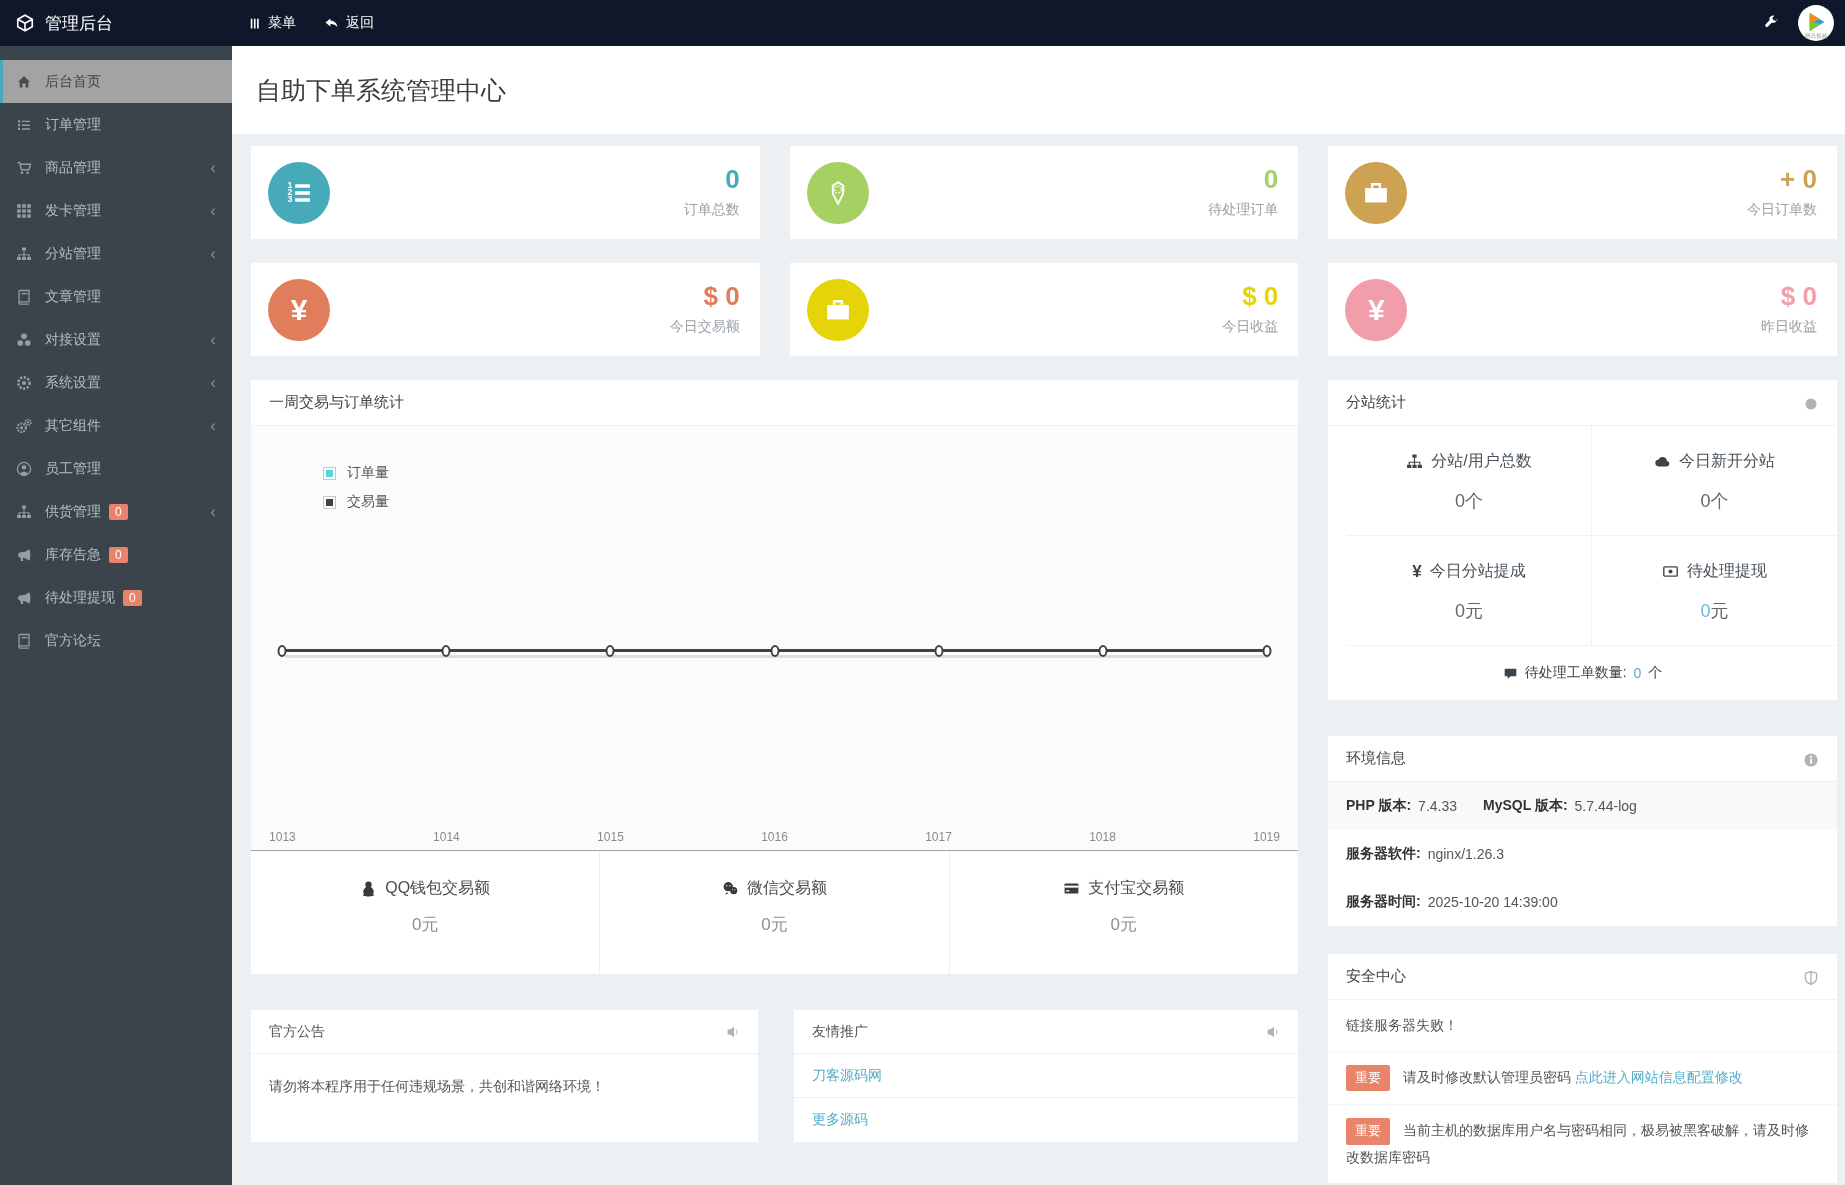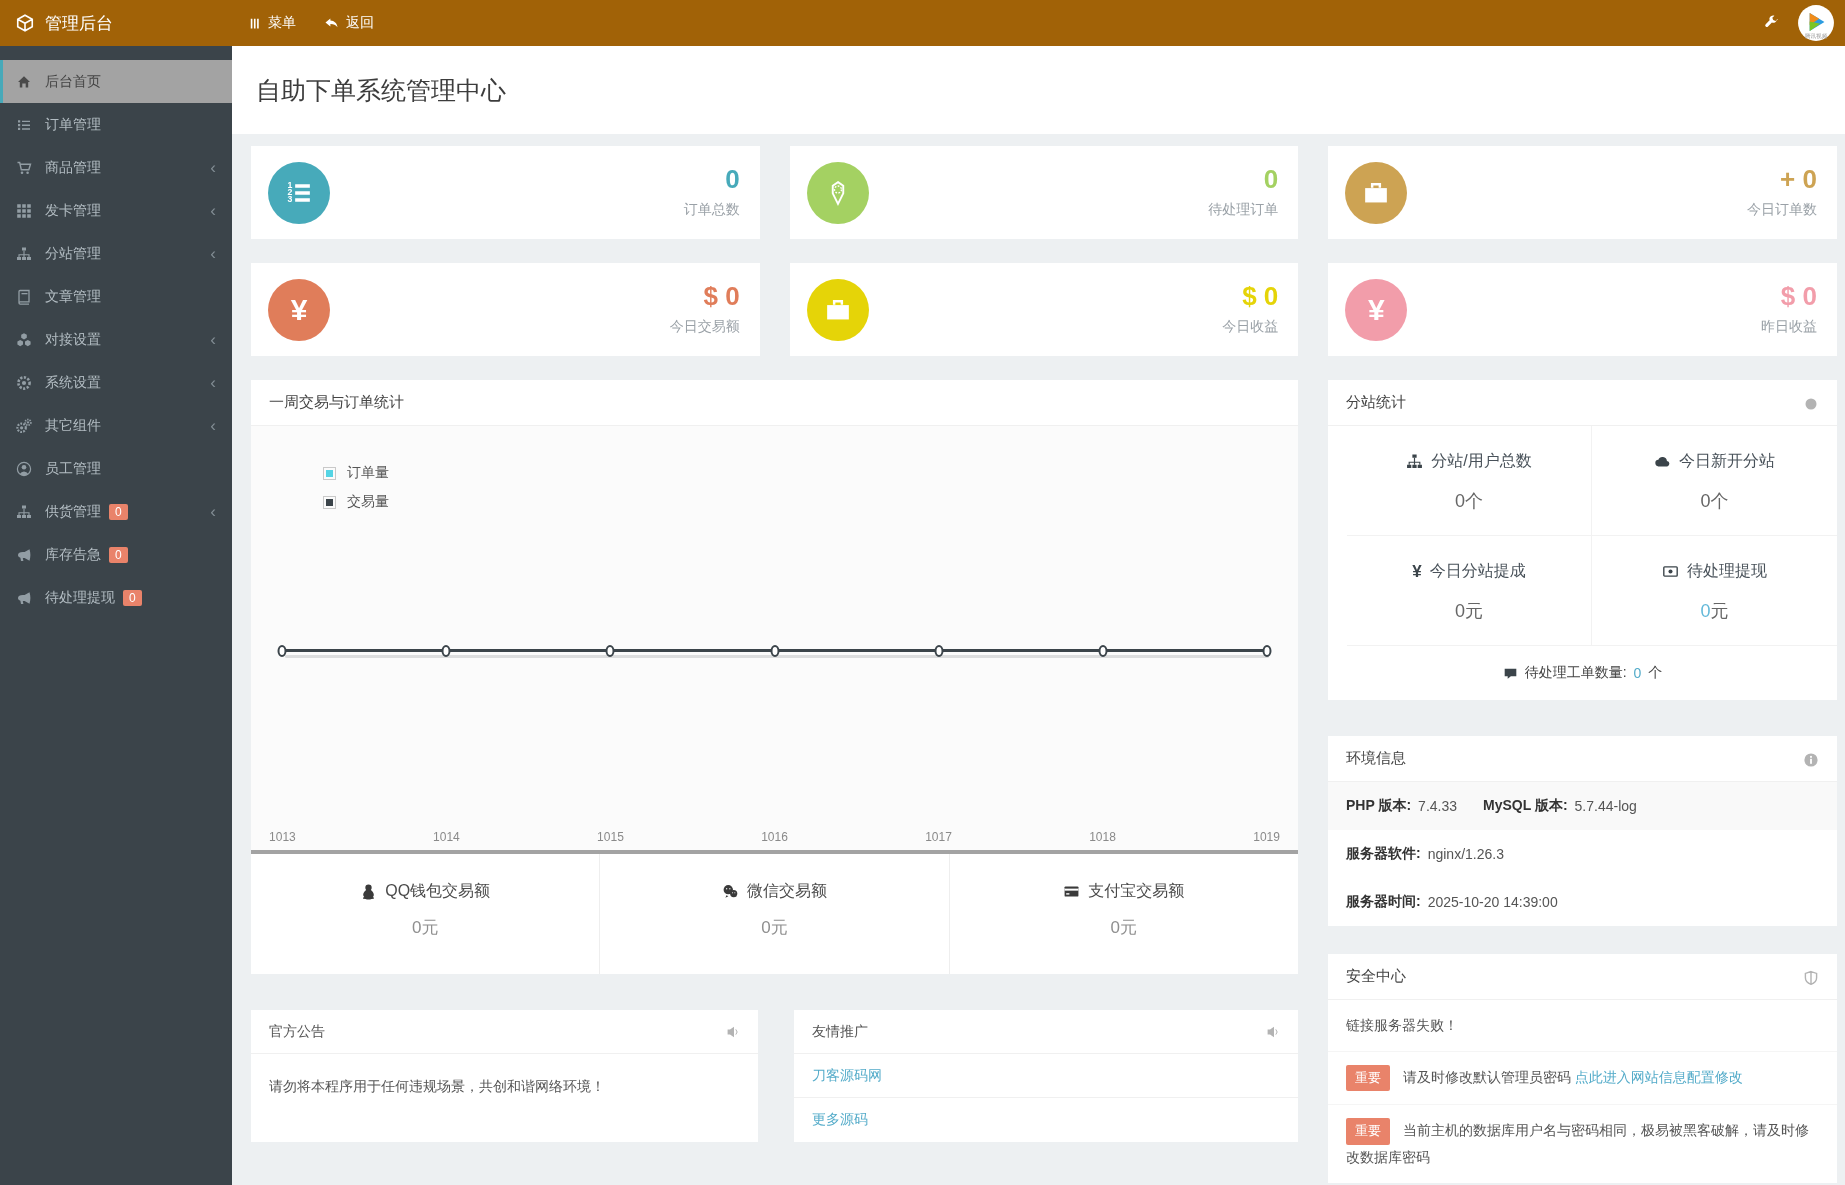--- a/index.html
+++ b/index.html
@@ -2,21 +2,21 @@
 <html><head>
 <meta charset="utf-8">
 <style>
   * { box-sizing: border-box; margin: 0; padding: 0; }
   html,body { width:1845px; height:1185px; overflow:hidden; }
   body { font-family:"Liberation Sans","DejaVu Sans",sans-serif; background:#edf0f2; color:#444; font-size:14px; }
   svg.symbols { position:absolute; width:0; height:0; }
   .ic { display:inline-block; vertical-align:middle; }
 
   
-  .topbar { height:46px; background:#a16207; color:#fff; display:flex; align-items:center; }
+  .topbar { height:46px; background:#0f172a; color:#fff; display:flex; align-items:center; }
   .brand { width:232px; display:flex; align-items:center; gap:10px; padding-left:15px; font-size:17px; }
   .topbar-nav { display:flex; align-items:center; gap:28px; padding-left:16px; font-size:14px; }
   .topnav-item { display:flex; align-items:center; gap:7px; cursor:pointer; }
   .topbar-right { margin-left:auto; display:flex; align-items:center; gap:18px; padding-right:10px; }
   .playlogo { width:38px; height:38px; cursor:pointer; }
 
   
   .sidebar { position:absolute; left:0; top:46px; width:232px; height:1139px; background:#3b444a; padding-top:14px; }
   .side-item { height:43px; display:flex; align-items:center; padding:0 16px; color:#b3bdc3; cursor:pointer; position:relative; }
   .side-item .ic { width:16px; height:16px; margin-right:13px; color:#929da4; flex:0 0 16px; }
@@ -52,21 +52,21 @@
   
   .chart-body { height:424px; position:relative; background:#fbfbfb; }
   .chart-legend { position:absolute; left:44px; top:38px; }
   .legend-row { display:flex; align-items:center; gap:11px; margin-bottom:11px; font-size:14px; color:#555;padding-left:28px; }
   .legend-swatch { width:13px; height:13px; border:1px solid #c9c9c9; box-shadow:inset 0 0 0 2px #fbfbfb; }
   .chart-line { position:absolute; left:3%; right:3%; top:52.5%; height:3px; background:#3b444a; border-radius:2px; }
   .chart-line-shadow { position:absolute; left:3.2%; right:2.8%; top:calc(52.5% + 6px); height:3px; background:rgba(60,70,75,.16); border-radius:2px; }
   .chart-marker { position:absolute; width:9px; height:12px; background:#fff; border:2px solid #3b444a; border-radius:50%; transform:translate(-50%,-50%); top:calc(52.5% + 2px); }
   .chart-xlabel { position:absolute; bottom:6px; transform:translateX(-50%); font-size:12px; color:#8a8a8a; }
 
-  .wallet-row { display:flex; border-top:4px solid #a3a3a3; height:124px; }
+  .wallet-row { display:flex; border-top:1px solid #a3a3a3; height:124px; }
   .wallet-cell { flex:1; text-align:center; padding-top:27px; }
   .wallet-cell + .wallet-cell { border-left:1px solid #eee; }
   .wallet-label { font-size:16px; color:#4a4a4a; display:flex; align-items:center; justify-content:center; gap:8px; }
   .wallet-label .ic { width:17px; height:17px; color:#3a3a3a; }
   .wallet-value { margin-top:14px; font-size:17px; color:#8f8f8f; }
 
   .bottom-row { display:flex; gap:36px; margin-top:36px; align-items:flex-start;border-radius:11px; }
   .notice-panel { flex:0 0 507px; }
   .promo-panel { flex:1; }
   .panel-header.small { height:44px; font-size:14px; color:#555; }
@@ -332,20 +332,26 @@
       </svg>
     <span>库存告急</span>
     <span class="sbadge">0</span>
   </div>
   <div class="side-item">
     <svg class="ic">
         <use href="#i-bullhorn"></use>
       </svg>
     <span>待处理提现</span>
     <span class="sbadge">0</span>
+  </div>
+  <div class="side-item">
+    <svg class="ic">
+        <use href="#i-book"></use>
+      </svg>
+    <span>官方论坛</span>
   </div>
 </div>
 
 <div class="main">
   <div class="page-header">
     <div class="page-title">自助下单系统管理中心</div>
   </div>
 
   <div class="content">
 

